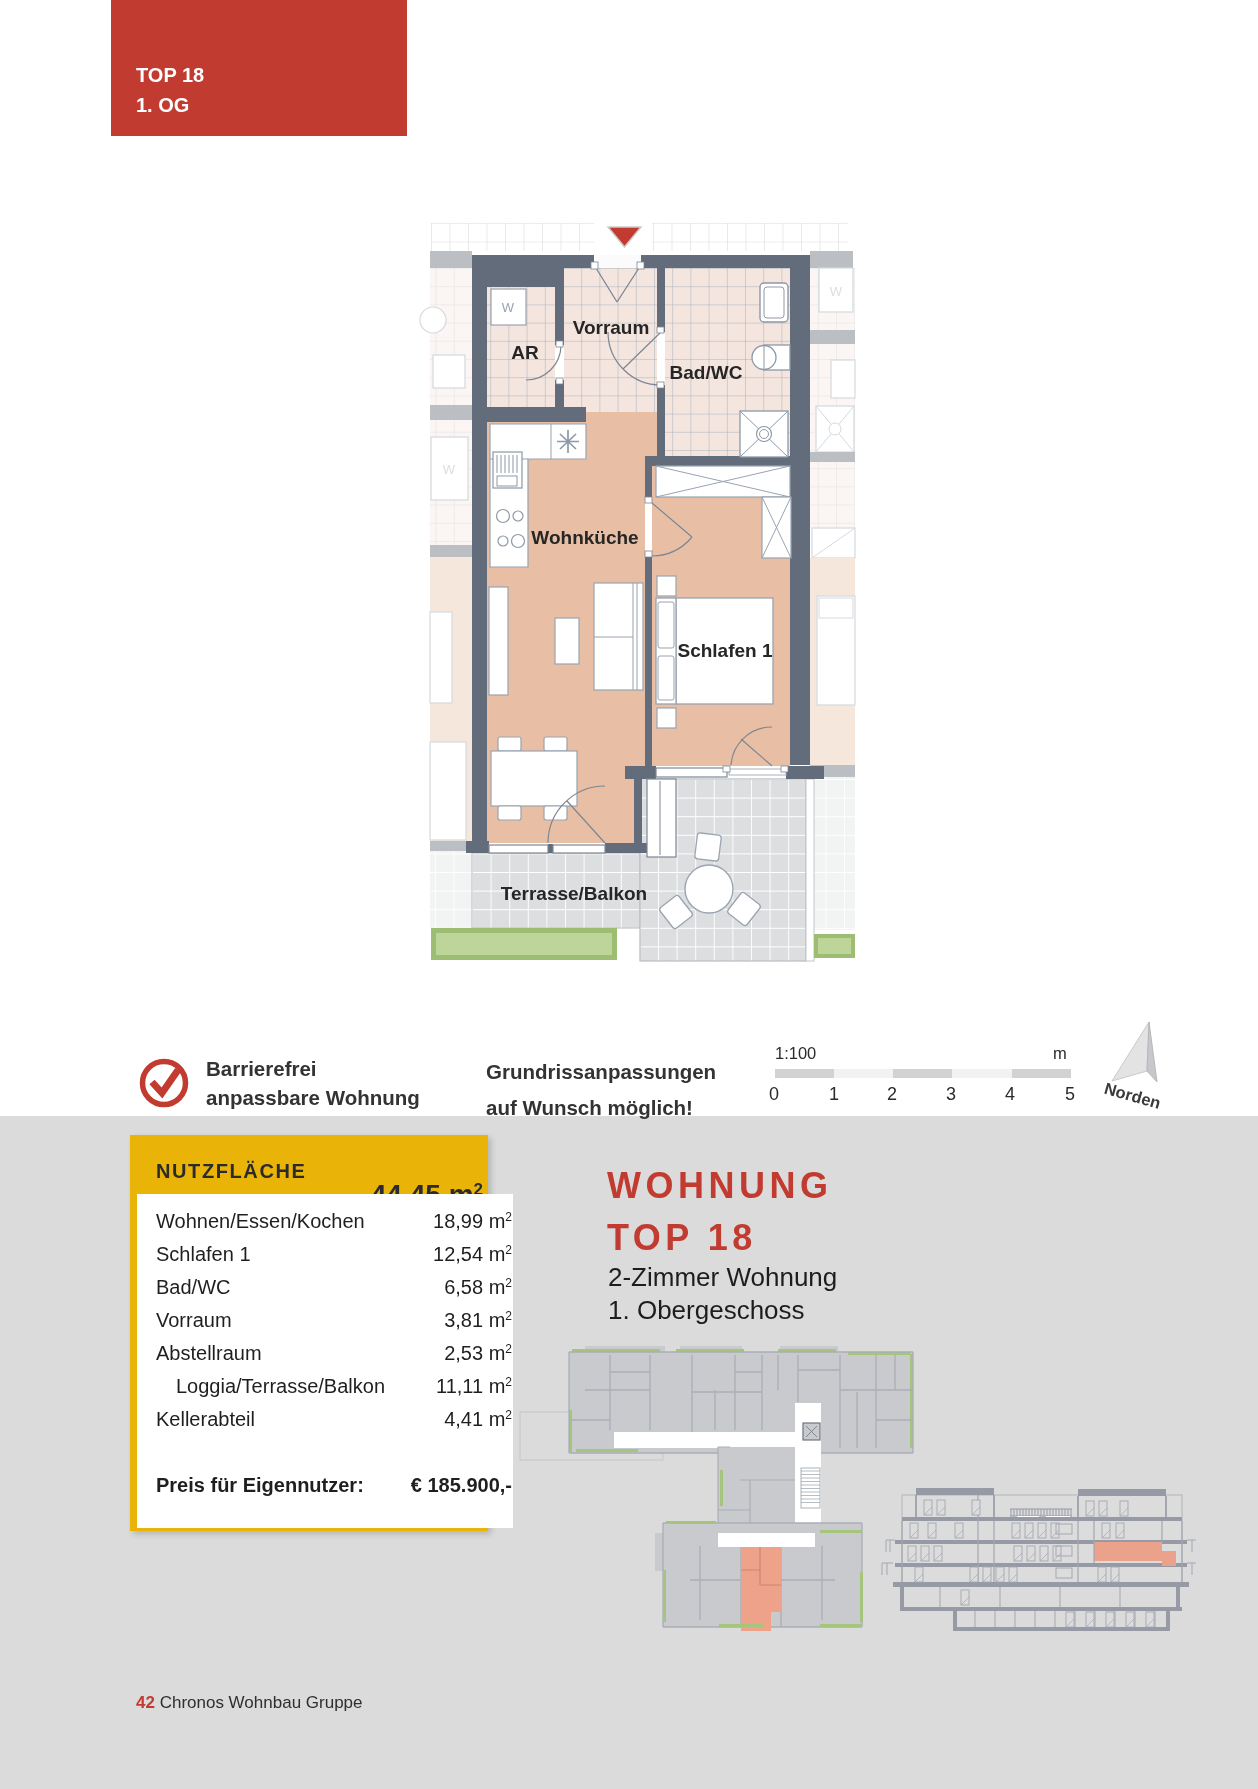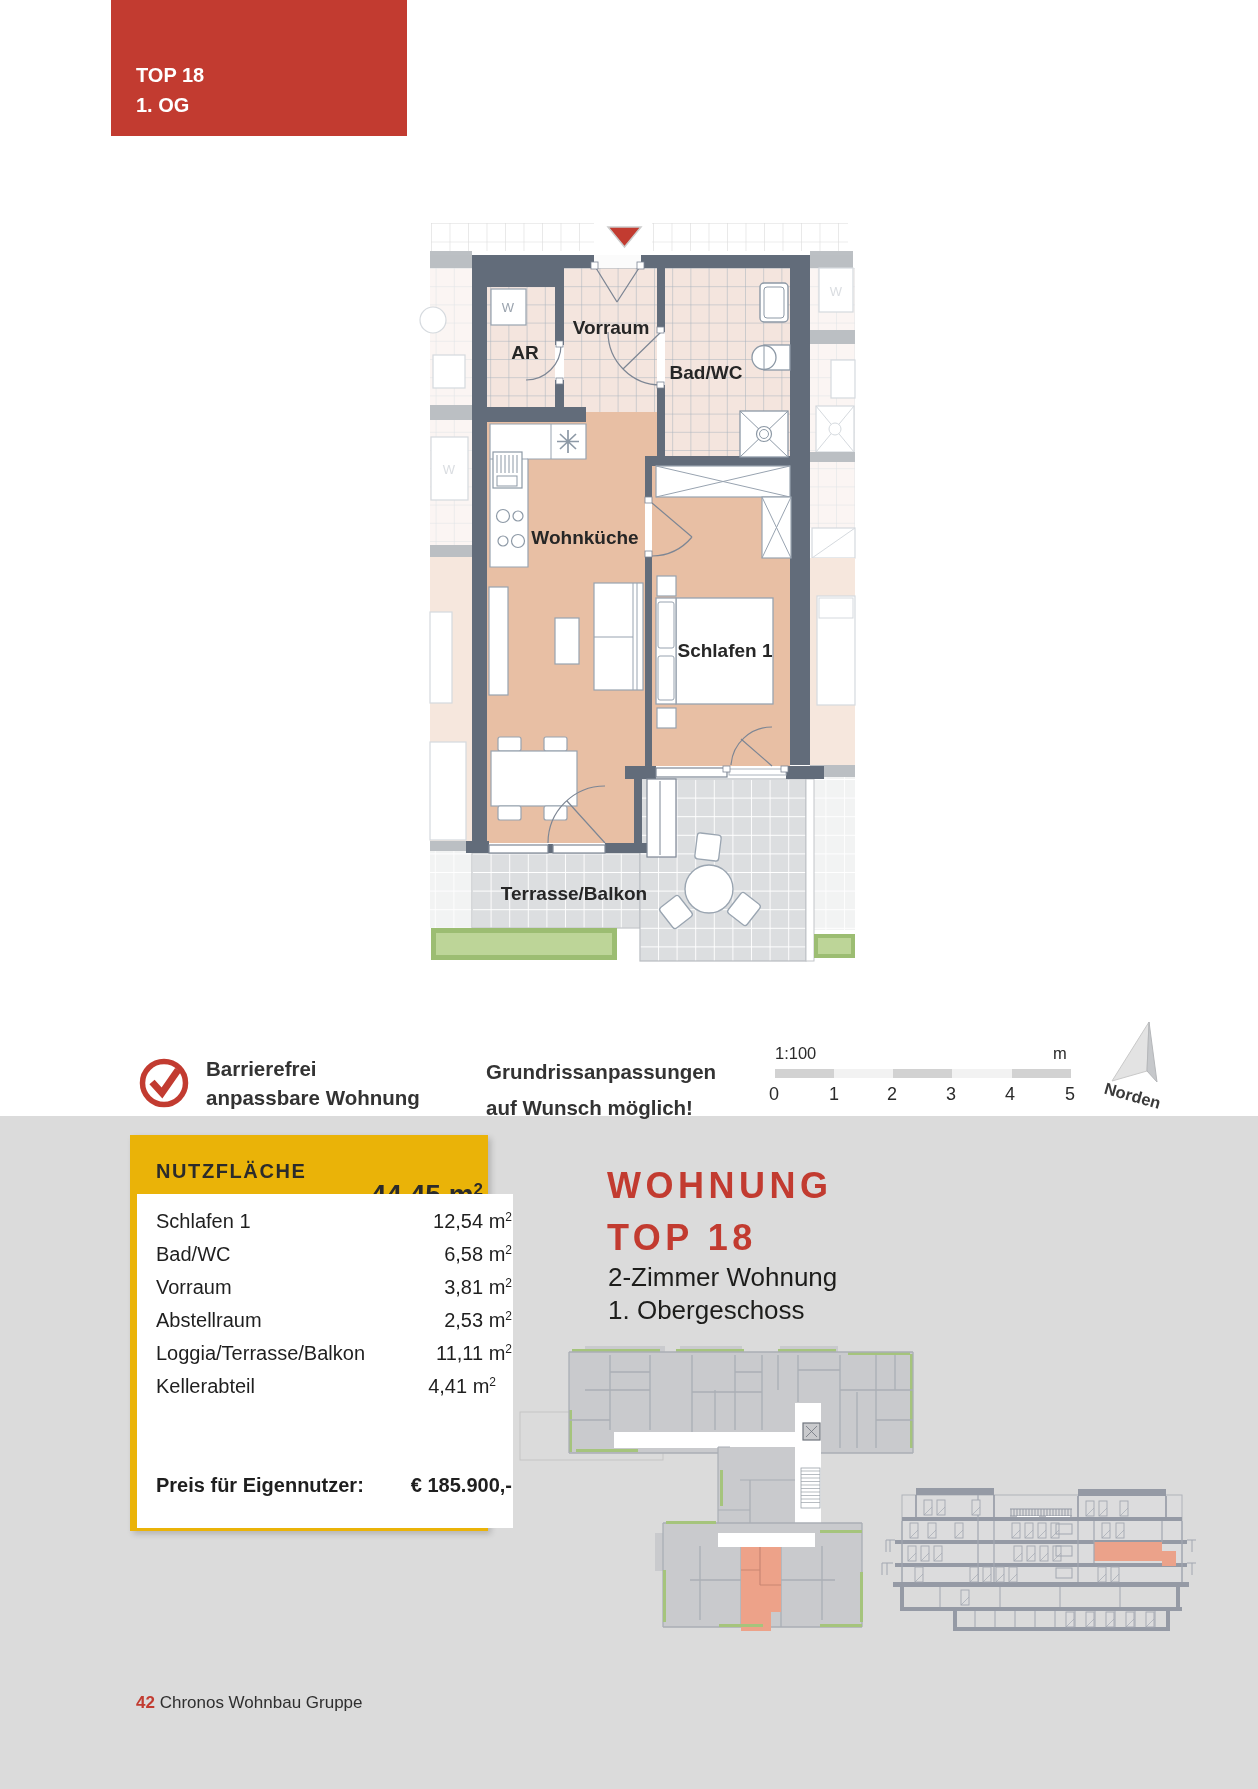--- a/index.html
+++ b/index.html
@@ -319,26 +319,27 @@
 </svg>
 
 <div class="abs" style="left:130px;top:1135px;width:358px;height:396px;background:#eab308;box-shadow:3px 3px 6px rgba(0,0,0,0.18);">
 
   <div class="abs" style="left:26px;top:25px;font-size:20px;font-weight:bold;letter-spacing:1.6px;color:#2b2b2b;">NUTZFLÄCHE</div>
   <div class="abs" style="right:5px;top:16px;font-size:28px;font-weight:bold;color:#2b2b2b;margin-top:28px;">44,45 m<sup style="font-size:17px;">2</sup></div>
 
   <div class="abs" style="left:7px;top:59px;width:376px;height:334px;background:#ffffff;"></div>
 
   <div class="abs" style="left:26px;top:70px;width:356px;font-size:20px;color:#1f1f1f;line-height:33px;">
+    <div style="position:relative;">Wohnen/Essen/Kochen<span style="position:absolute;right:0;">18,99 m<sup>2</sup></span></div>
     <div style="position:relative;">Schlafen 1<span style="position:absolute;right:0;">12,54 m<sup>2</sup></span></div>
     <div style="position:relative;">Bad/WC<span style="position:absolute;right:0;">6,58 m<sup>2</sup></span></div>
     <div style="position:relative;">Vorraum<span style="position:absolute;right:0;">3,81 m<sup>2</sup></span></div>
     <div style="position:relative;">Abstellraum<span style="position:absolute;right:0;">2,53 m<sup>2</sup></span></div>
-    <div style="position:relative;">Loggia/Terrasse/Balkon<span style="position:absolute;right:0;">11,11 m<sup>2</sup></span></div>
-    <div style="position:relative;">Kellerabteil<span style="position:absolute;right:16px;margin-left:28px;">4,41 m<sup>2</sup></span></div>
+    <div style="position:relative;margin-left:20px;">Loggia/Terrasse/Balkon<span style="position:absolute;right:0;">11,11 m<sup>2</sup></span></div>
+    <div style="position:relative;">Kellerabteil<span style="position:absolute;right:0;margin-left:28px;">4,41 m<sup>2</sup></span></div>
   </div>
 
   <div class="abs" style="left:26px;top:339px;width:356px;font-size:20px;font-weight:bold;color:#1f1f1f;">Preis für Eigennutzer:<span style="position:absolute;right:0;">€ 185.900,-</span></div>
 </div>
 
 <div class="abs" style="left:607px;top:1160px;font-size:36px;line-height:52px;font-weight:bold;color:#c23b30;letter-spacing:4.5px;">WOHNUNG<br>TOP 18</div>
 <div class="abs" style="left:608px;top:1261px;font-size:26px;line-height:33px;color:#1d1d1b;">2-Zimmer Wohnung<br>1. Obergeschoss</div>
 
 <svg class="abs" style="left:500px;top:1330px;" width="480" height="320" viewBox="0 0 480 320" id="keysvg">
 

